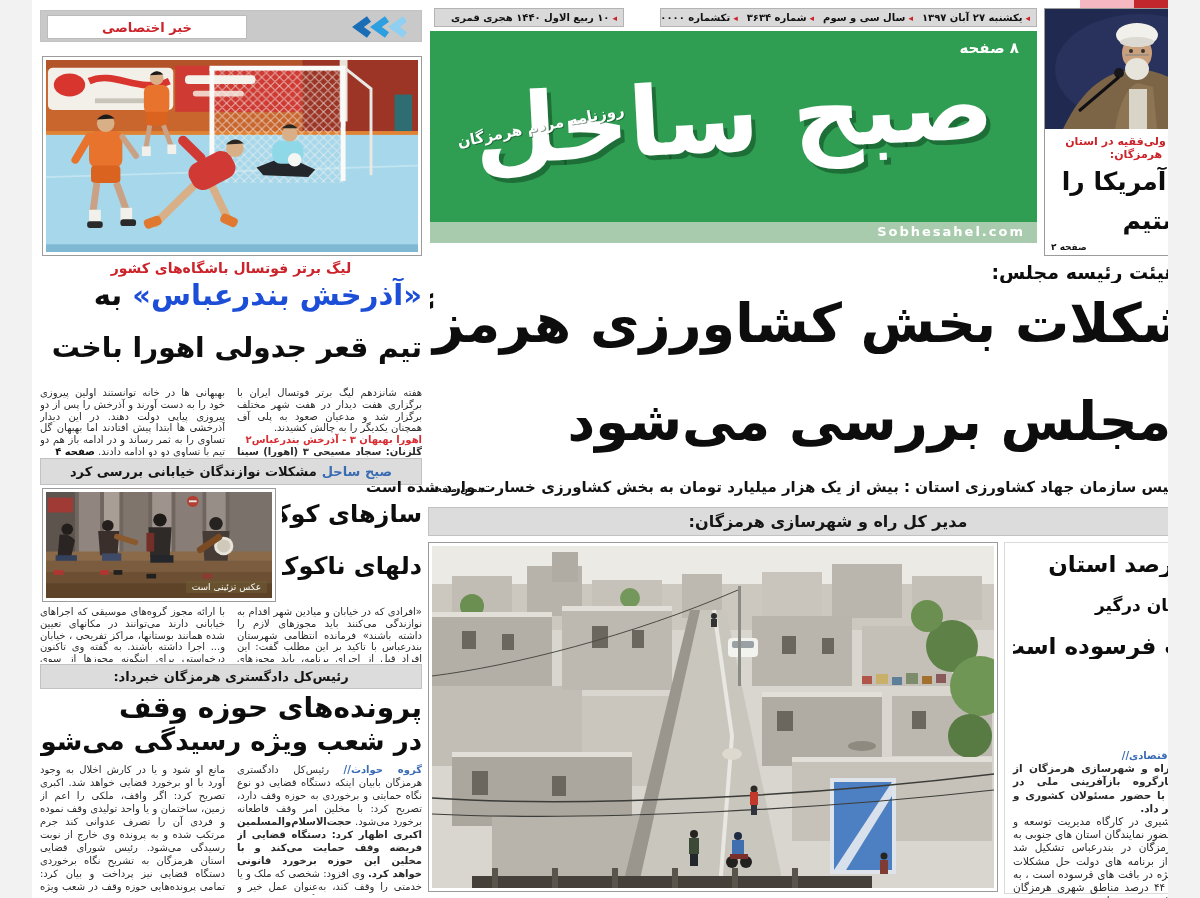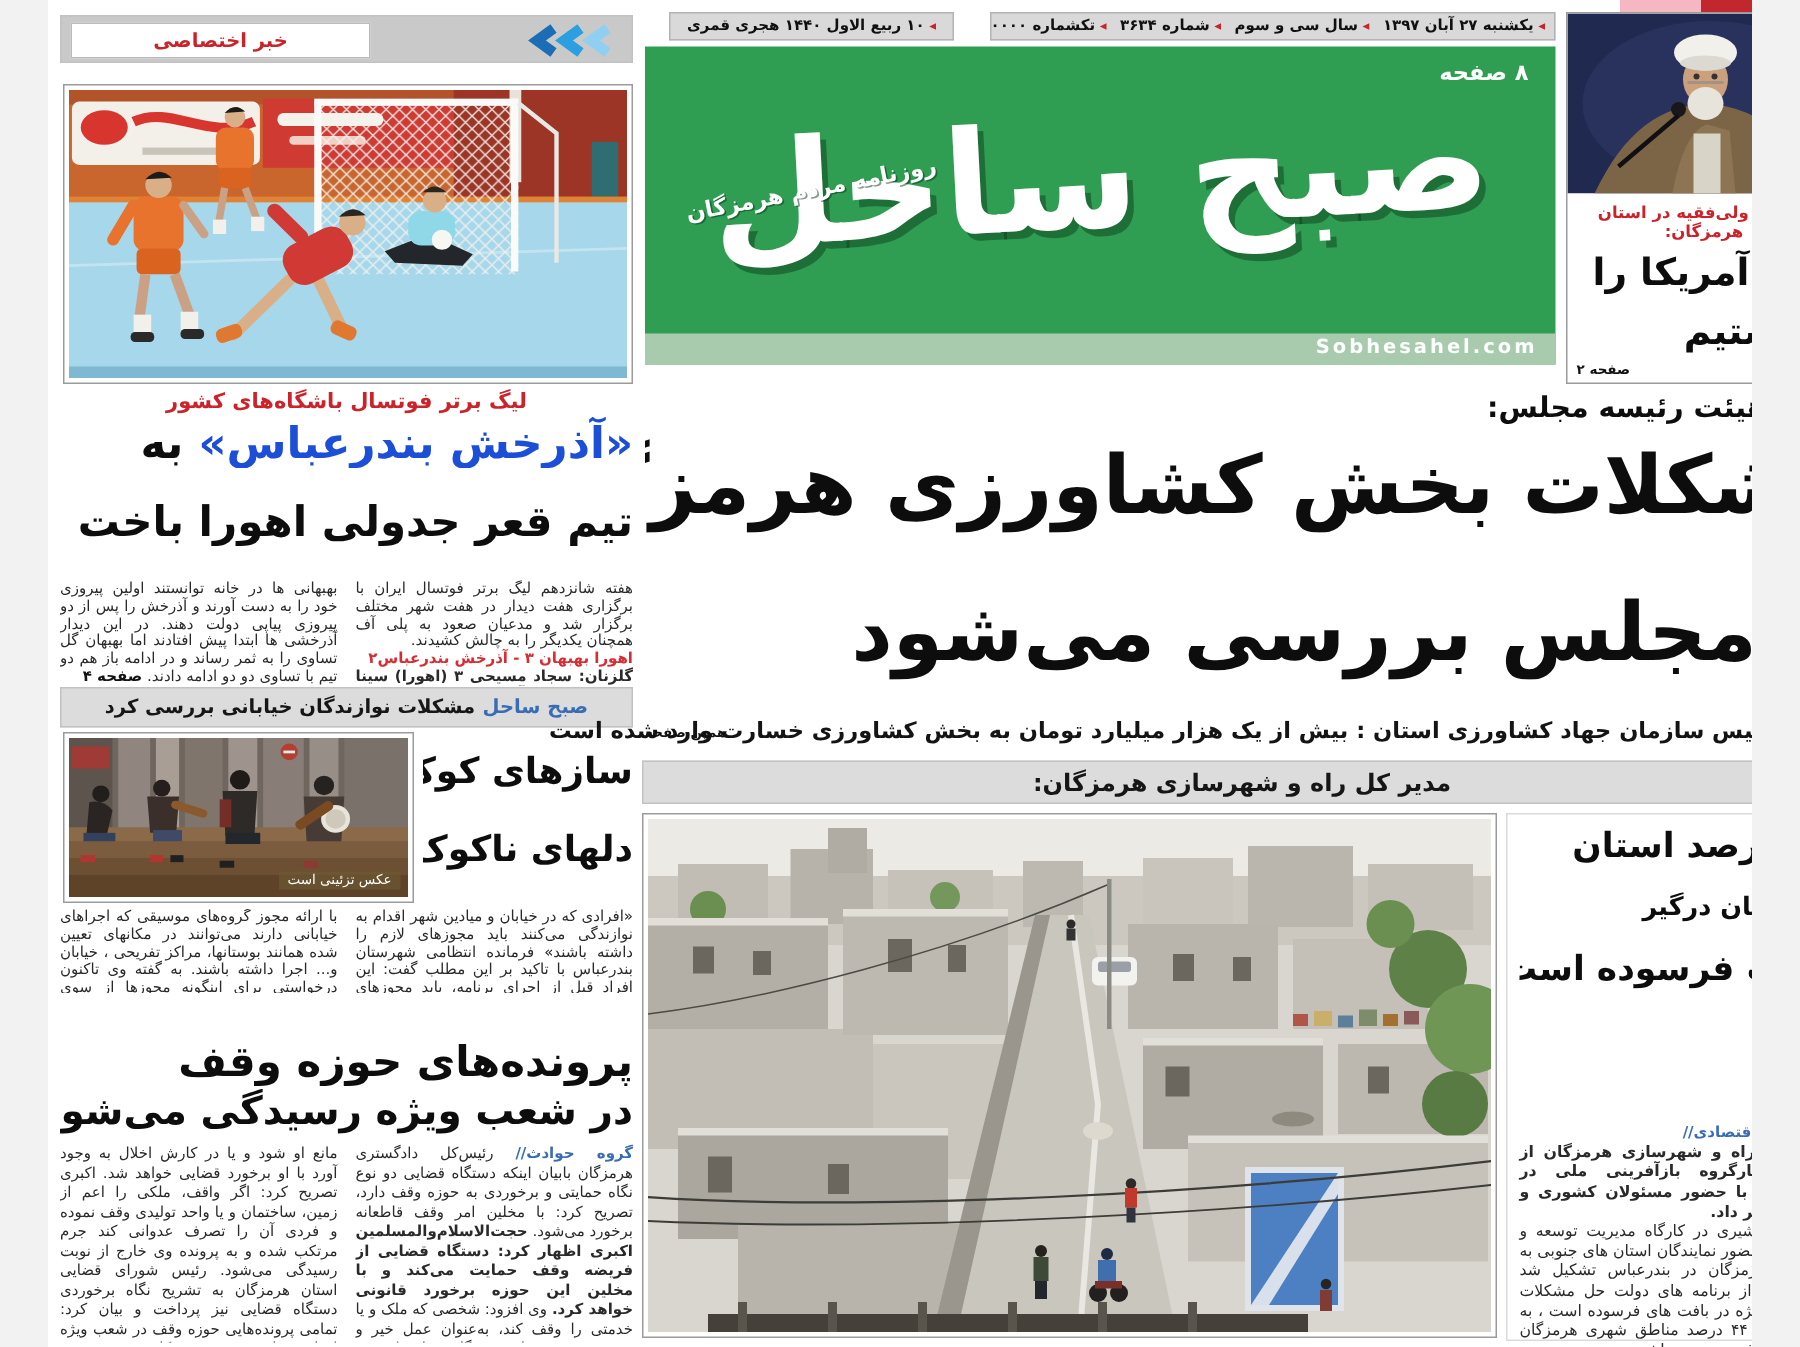--- a/index.html
+++ b/index.html
@@ -197,33 +197,34 @@
   <div class="abs hl" style="left:250px; top:500px; width:140px; font-size:24px;">سازهای کوک</div>
   <div class="abs hl" style="left:250px; top:552px; width:140px; font-size:24px;">دلهای ناکوک</div>
   <div class="abs cols" style="left:8px; top:606px; width:382px; height:56px;">
     <div class="col jtext" style="font-size:10px; line-height:11.8px;">«افرادی که در خیابان و میادین شهر اقدام به نوازندگی می‌کنند باید مجوزهای لازم را داشته باشند» فرمانده انتظامی شهرستان بندرعباس با تاکید بر این مطلب گفت: این افراد قبل از اجرای برنامه، باید مجوزهای لازم را دریافت کنند . سرهنگ مشایخ این را هم افزود که نوازندگان</div>
     <div class="col jtext" style="font-size:10px; line-height:11.8px;">
       <span>با ارائه مجوز گروه‌های موسیقی که اجراهای خیابانی دارند می‌توانند در مکانهای تعیین شده همانند بوستانها، مراکز تفریحی ، خیابان و... اجرا داشته باشند. به گفته وی تاکنون درخواستی برای اینگونه مجوزها از سوی نوازندگان نبوده است و هر گونه اجرای موسیقی خیابانی در بندرعباس...</span>
       
     </div>
   </div>
 
+  <div class="abs graybar" style="left:8px; top:664px; width:382px; height:25px; font-size:13px;">رئیس‌کل دادگستری هرمزگان خبرداد:</div>
   <div class="abs hl" style="left:8px; top:691px; width:382px; font-size:28px;">پرونده‌های حوزه وقف</div>
   <div class="abs hl" style="left:8px; top:726px; width:382px; font-size:26px;">در شعب ویژه رسیدگی می‌شوند</div>
   <div class="abs cols" style="left:8px; top:763px; width:382px; height:132px;">
     <div class="col jtext" style="font-size:10px; line-height:13px;">
       <span class="deptlink">گروه حوادث//</span>
       <span>رئیس‌کل دادگستری هرمزگان بابیان اینکه دستگاه قضایی دو نوع نگاه حمایتی و برخوردی به حوزه وقف دارد، تصریح کرد: با مخلین امر وقف قاطعانه برخورد می‌شود.</span>
       <span style="font-weight:bold;">حجت‌الاسلام‌والمسلمین اکبری اظهار کرد: دستگاه قضایی از فریضه وقف حمایت می‌کند و با مخلین این حوزه برخورد قانونی خواهد کرد.</span>
       <span>وی افزود: شخصی که ملک و یا خدمتی را وقف کند، به‌عنوان عمل خیر و پسندیده، موردحمایت دستگاه قضایی است و اگر فردی برای او به‌صورت غیرقانونی و به‌ناحق مزاحمت ایجاد کند،</span>
     </div>
     <div class="col jtext" style="font-size:10px; line-height:13px;">مانع او شود و یا در کارش اخلال به وجود آورد با او برخورد قضایی خواهد شد. اکبری تصریح کرد: اگر واقف، ملکی را اعم از زمین، ساختمان و یا واحد تولیدی وقف نموده و فردی آن را تصرف عدوانی کند جرم مرتکب شده و به پرونده وی خارج از نوبت رسیدگی می‌شود. رئیس شورای قضایی استان هرمزگان به تشریح نگاه برخوردی دستگاه قضایی نیز پرداخت و بیان کرد: تمامی پرونده‌هایی حوزه وقف در شعب ویژه اوقاف و با سرعت و دقت کافی موردبررسی قرار می‌گیرد و احکام متناسب قانونی صادر می‌شوند.</div>
   </div>
 
-  <div class="abs datebox" style="left:402px; top:8px; width:190px; height:19px; justify-content:center;margin-left:12px;">
+  <div class="abs datebox" style="left:402px; top:8px; width:190px; height:19px; justify-content:flex-start;">
     <span><span class="tri">◂</span><span>۱۰ ربیع الاول ۱۴۴۰ هجری قمری</span></span>
   </div>
   <div class="abs datebox" style="left:628px; top:8px; width:377px; height:19px;">
     <span><span class="tri">◂</span><span>یکشنبه ۲۷ آبان ۱۳۹۷</span></span>
     <span><span class="tri">◂</span><span>سال سی و سوم</span></span>
     <span><span class="tri">◂</span><span>شماره ۳۶۳۴</span></span>
     <span><span class="tri">◂</span><span>تکشماره ۱۰۰۰۰ ریال</span></span>
 
   </div>
 

